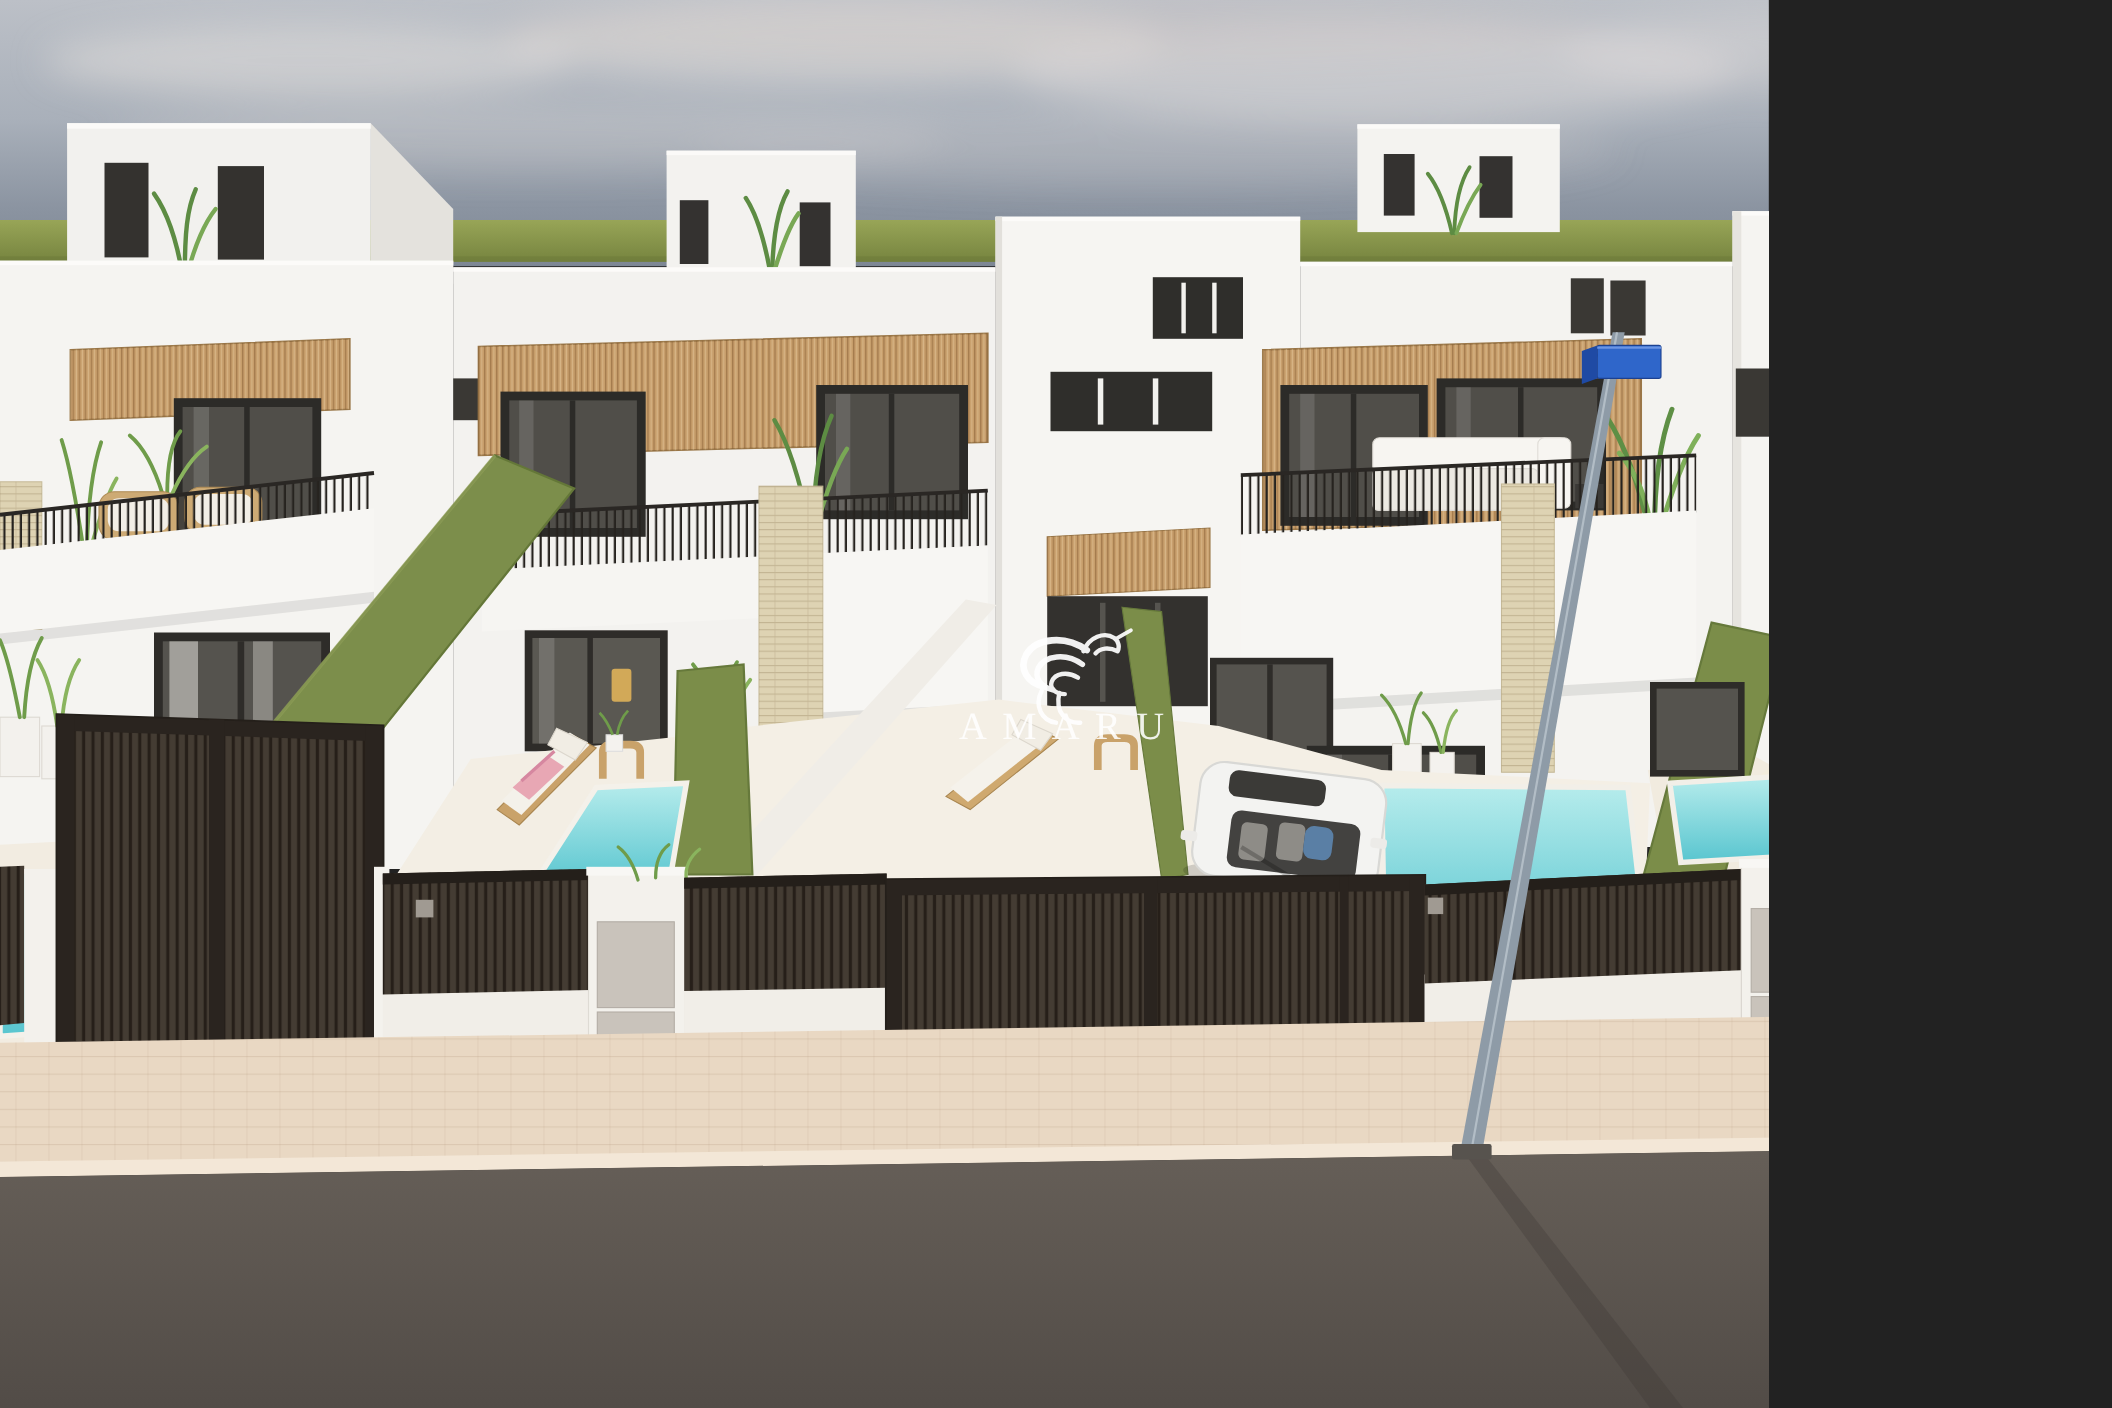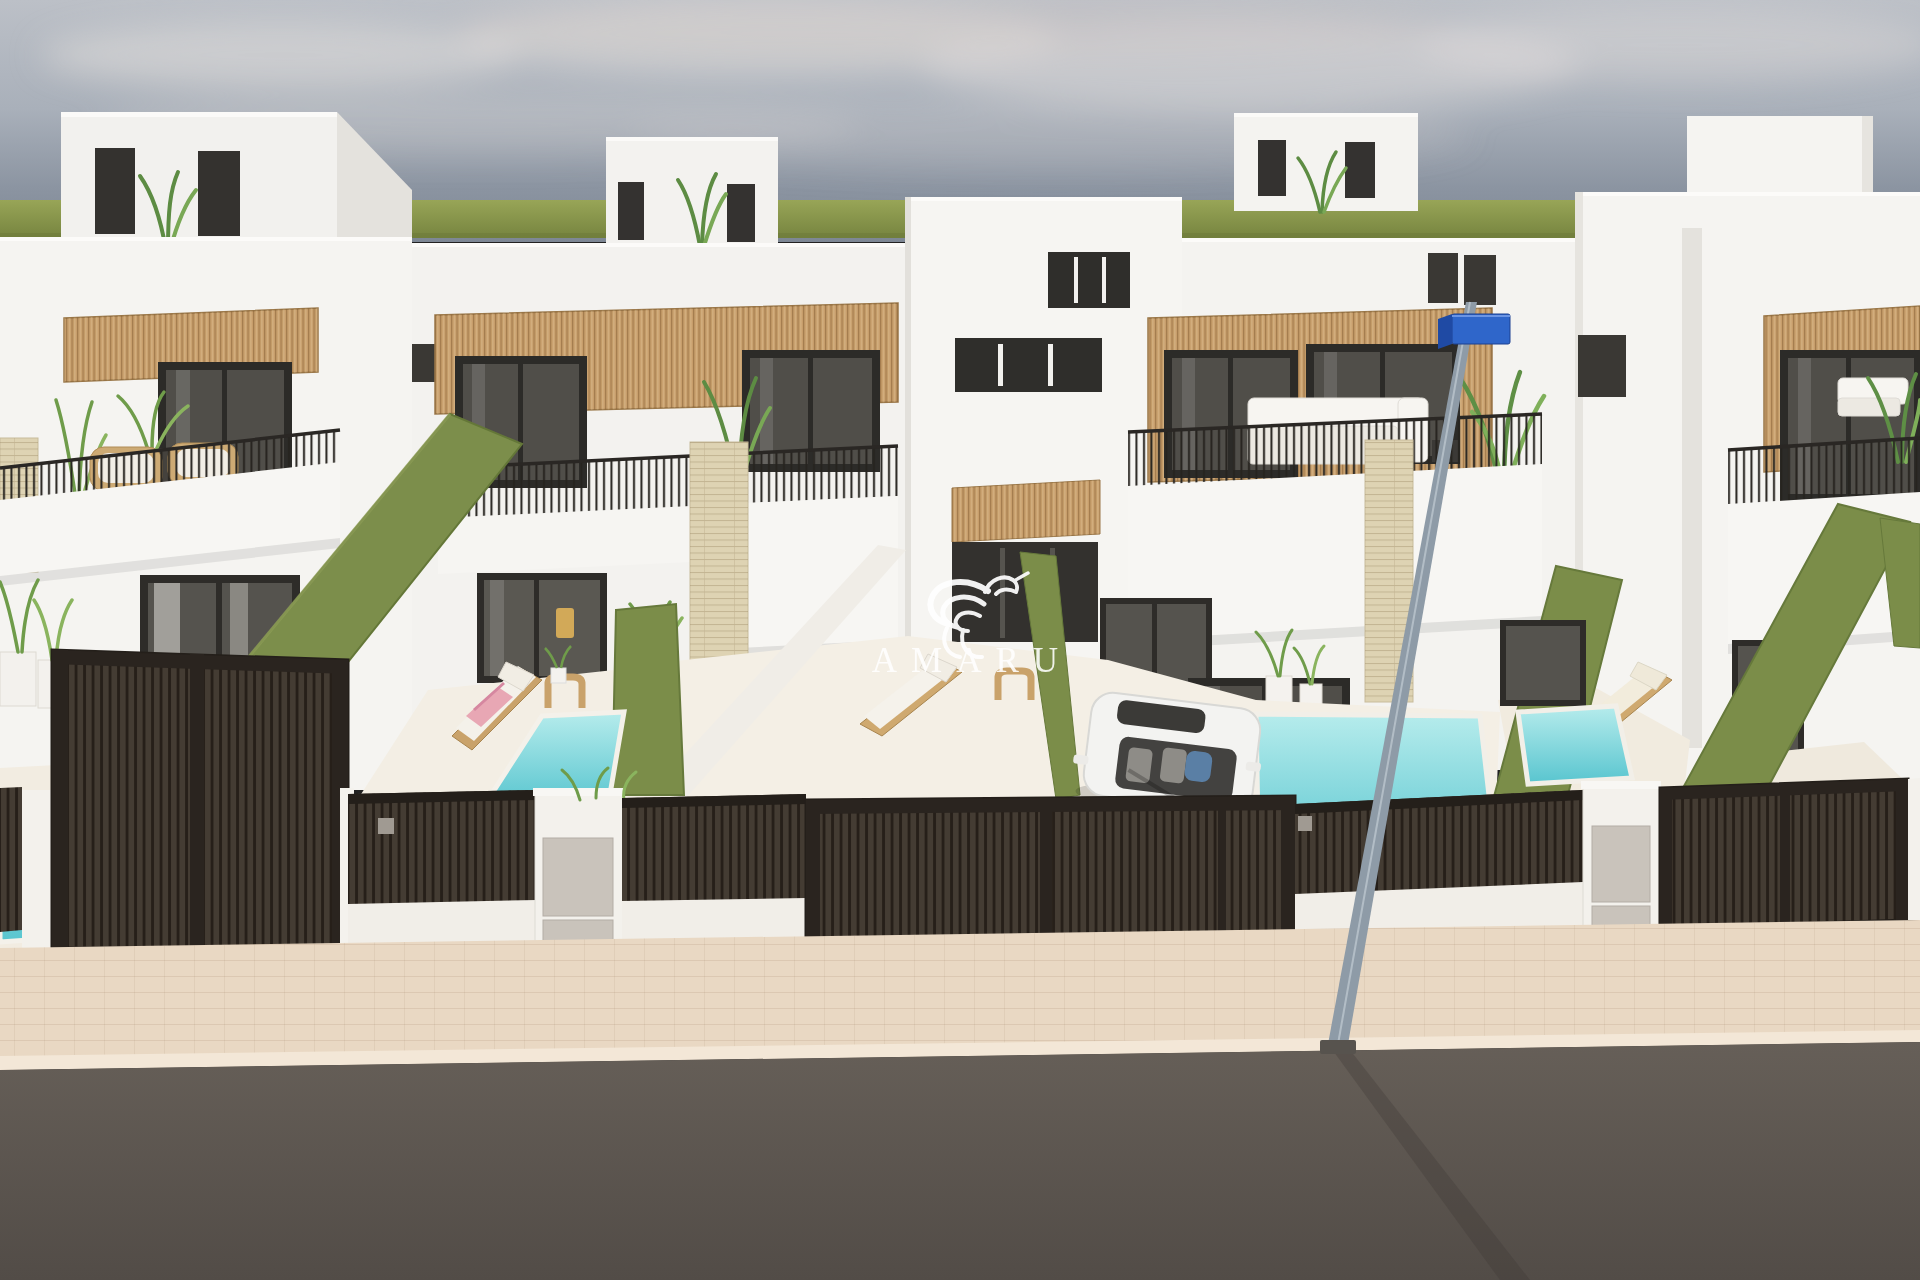--- a/index.html
+++ b/index.html
@@ -1,16 +1,16 @@
 <!DOCTYPE html>
 <html><head>
 <meta charset="utf-8">
 <style>
   html,body{margin:0;padding:0;background:#222;}
-  .stage{position:relative;width:1920px;height:1280px;overflow:hidden;
+  .stage{position:relative;width:1608px;height:1280px;overflow:hidden;
          font-family:"Liberation Serif",serif;text-align:center;}
   .stage svg{display:block;width:1920px;height:1280px;}
   text.wm{font-family:"Liberation Serif",serif;font-size:35px;letter-spacing:14px;
           fill:#ffffff;opacity:.95;}
 </style>
 </head>
 <body>
 
 <div class="stage">
 <svg viewBox="0 0 1920 1280" xmlns="http://www.w3.org/2000/svg">

